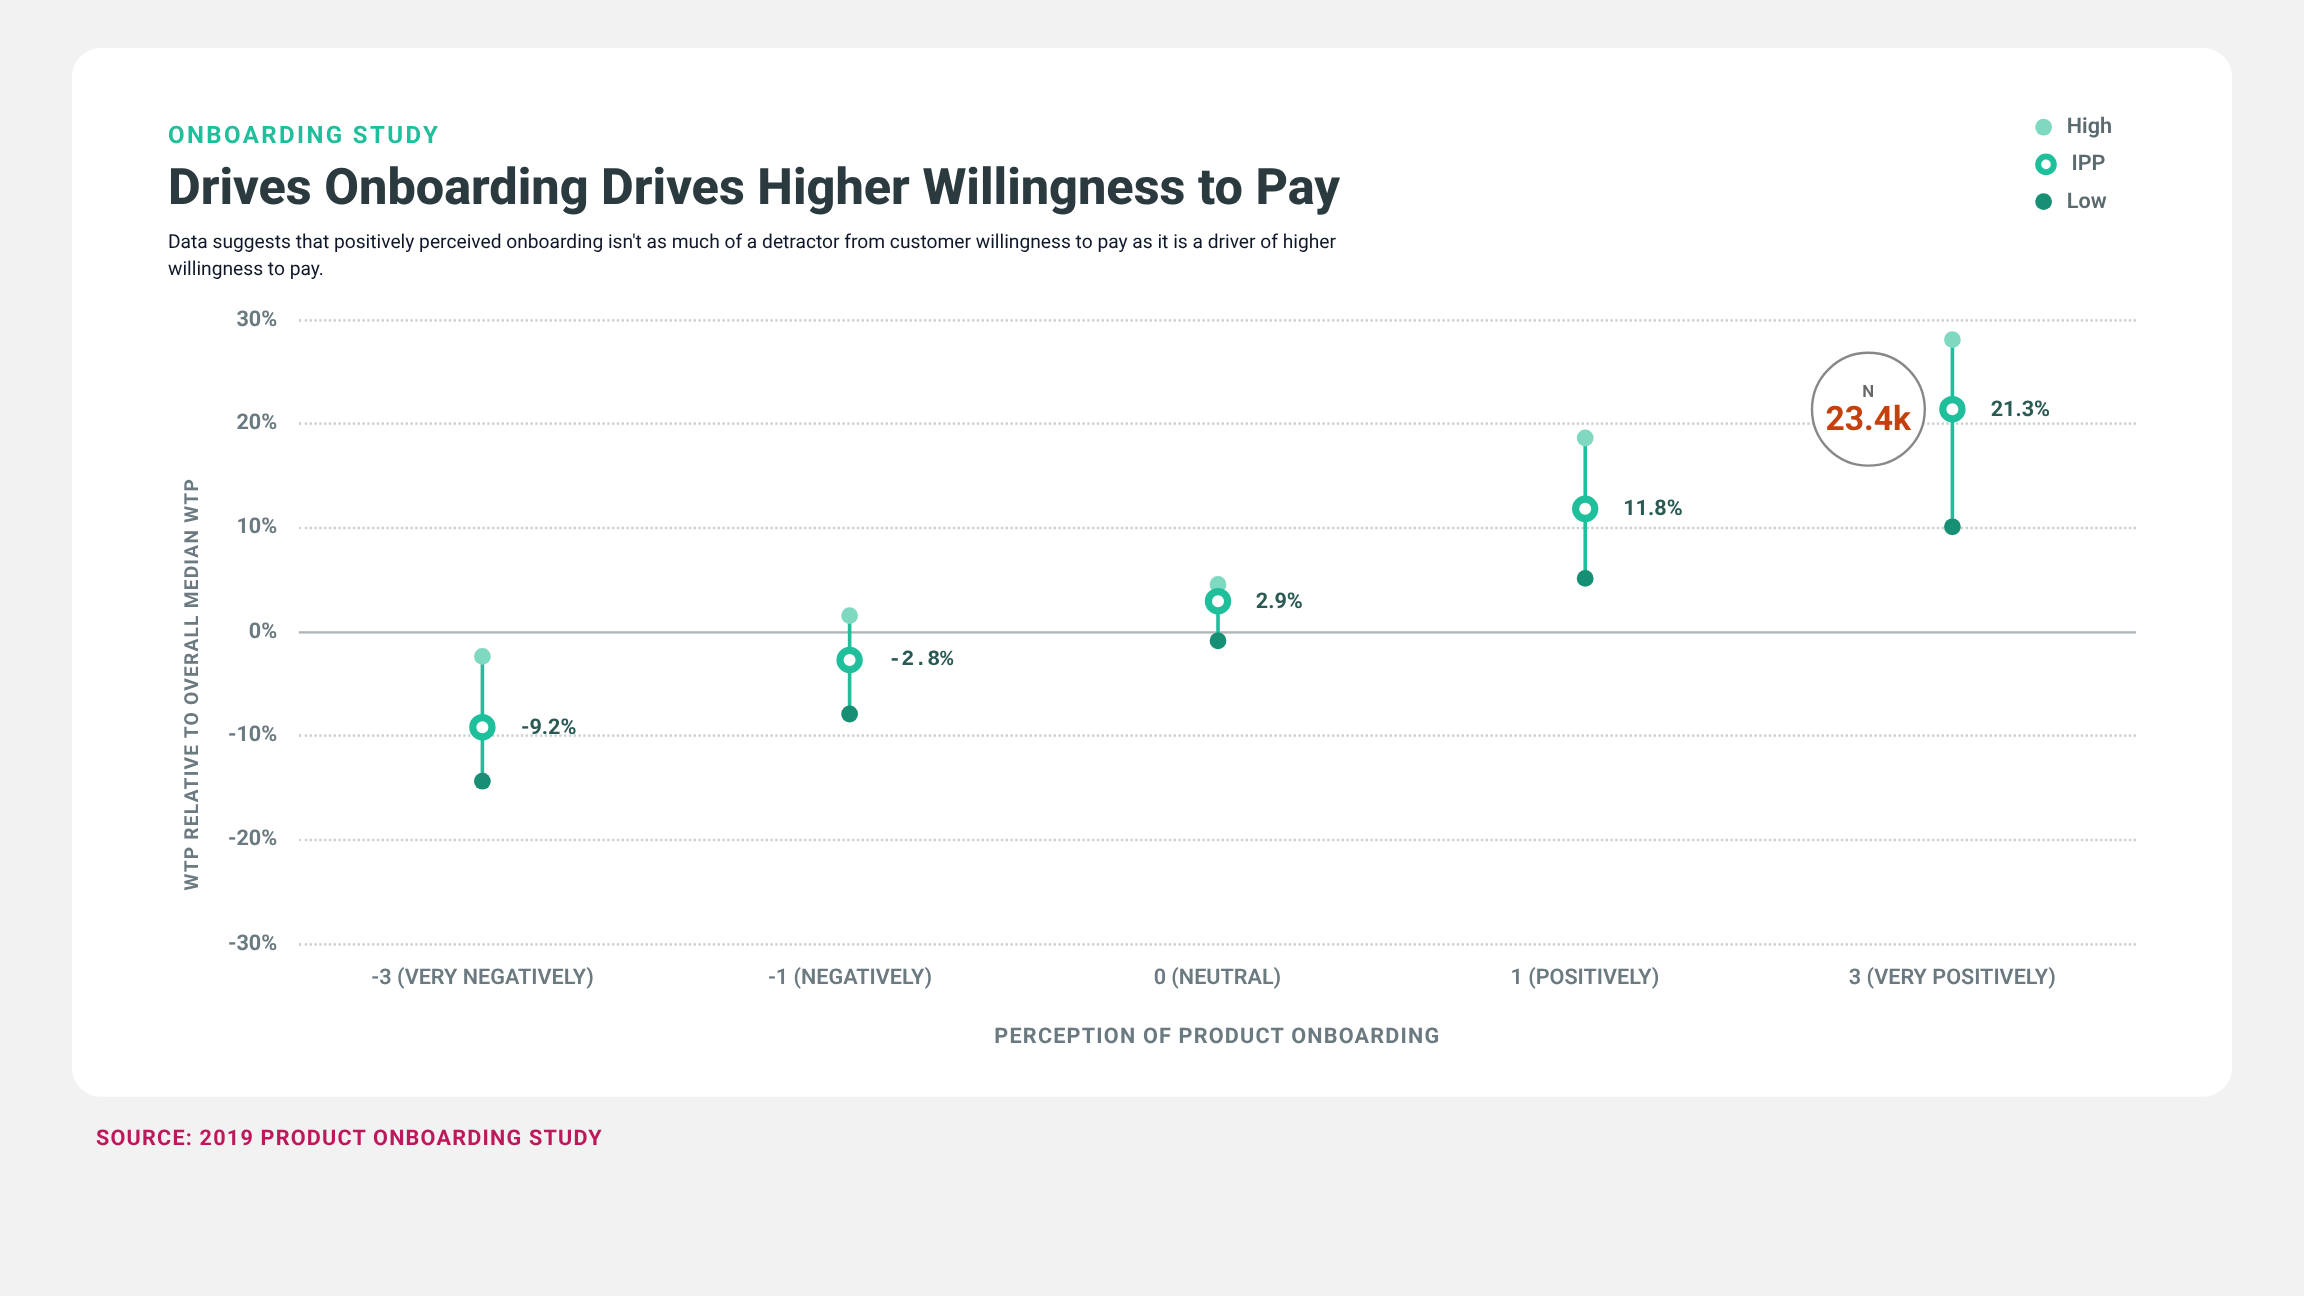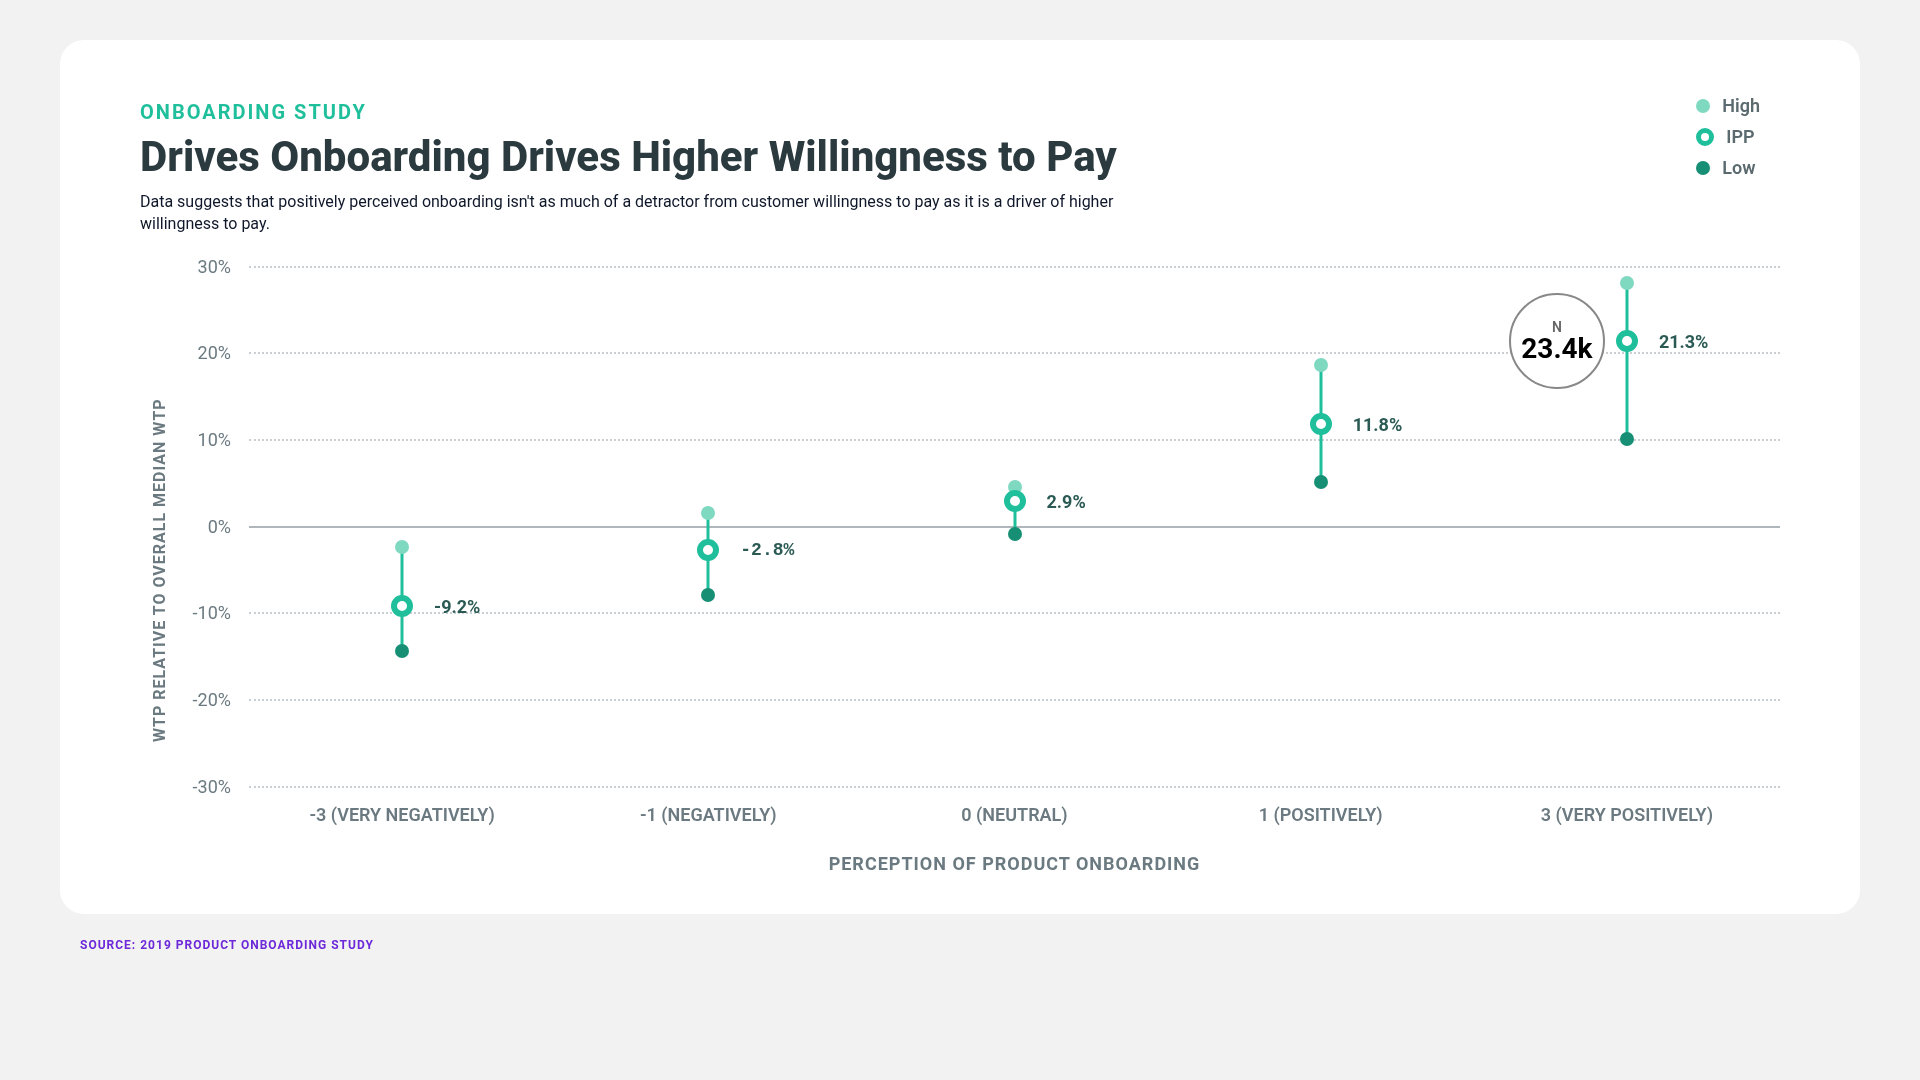--- a/index.html
+++ b/index.html
@@ -86,21 +86,21 @@
     border-top: 2px dotted #c9cfd2;
   }
   .gridline.zero { border-top: 2px solid #b0b7ba; }
   .ytick {
     position: absolute;
     right: 100%;
     padding-right: 18px;
     transform: translateY(-50%);
     font-size: 18px;
     color: #6b7a80;
-    font-weight: 400;
+    font-weight: 700;
     margin-left: 15px;
   }
   .series {
     position: absolute;
     width: 36px;
     transform: translateX(-50%);
   }
   .stem {
     position: absolute;
     left: 50%;
@@ -158,35 +158,35 @@
     border: 2px solid #888;
     border-radius: 50%;
     background: #fff;
     display: flex;
     flex-direction: column;
     align-items: center;
     justify-content: center;
     transform: translate(-50%, -50%);
   }
   .n-badge .n-sm { font-size: 14px; color: #666; font-weight:600; }
-  .n-badge .n-lg { font-size: 28px; color: #000000; font-weight: 700; line-height:1;text-align:right; }
+  .n-badge .n-lg { font-size: 28px; color: #c2410c; font-weight: 700; line-height:1;text-align:right; }
   .footnote {
     text-align: right;
     font-size: 18px;
     color: #3a4a50;
     margin-top: 40px;
     font-weight: 500;
   }
   .source {
     margin-top: 24px;
     margin-left: 20px;
-    font-size: 12px;
+    font-size: 18px;
     font-weight: 700;
     letter-spacing: 1px;
-    color: #6d28d9;
+    color: #be185d;
   }
 </style>
 </head>
 <body>
 
 <div class="card">
 
   <div class="legend">
     <div class="legend-row">
       <span class="dot dot-high"></span>

